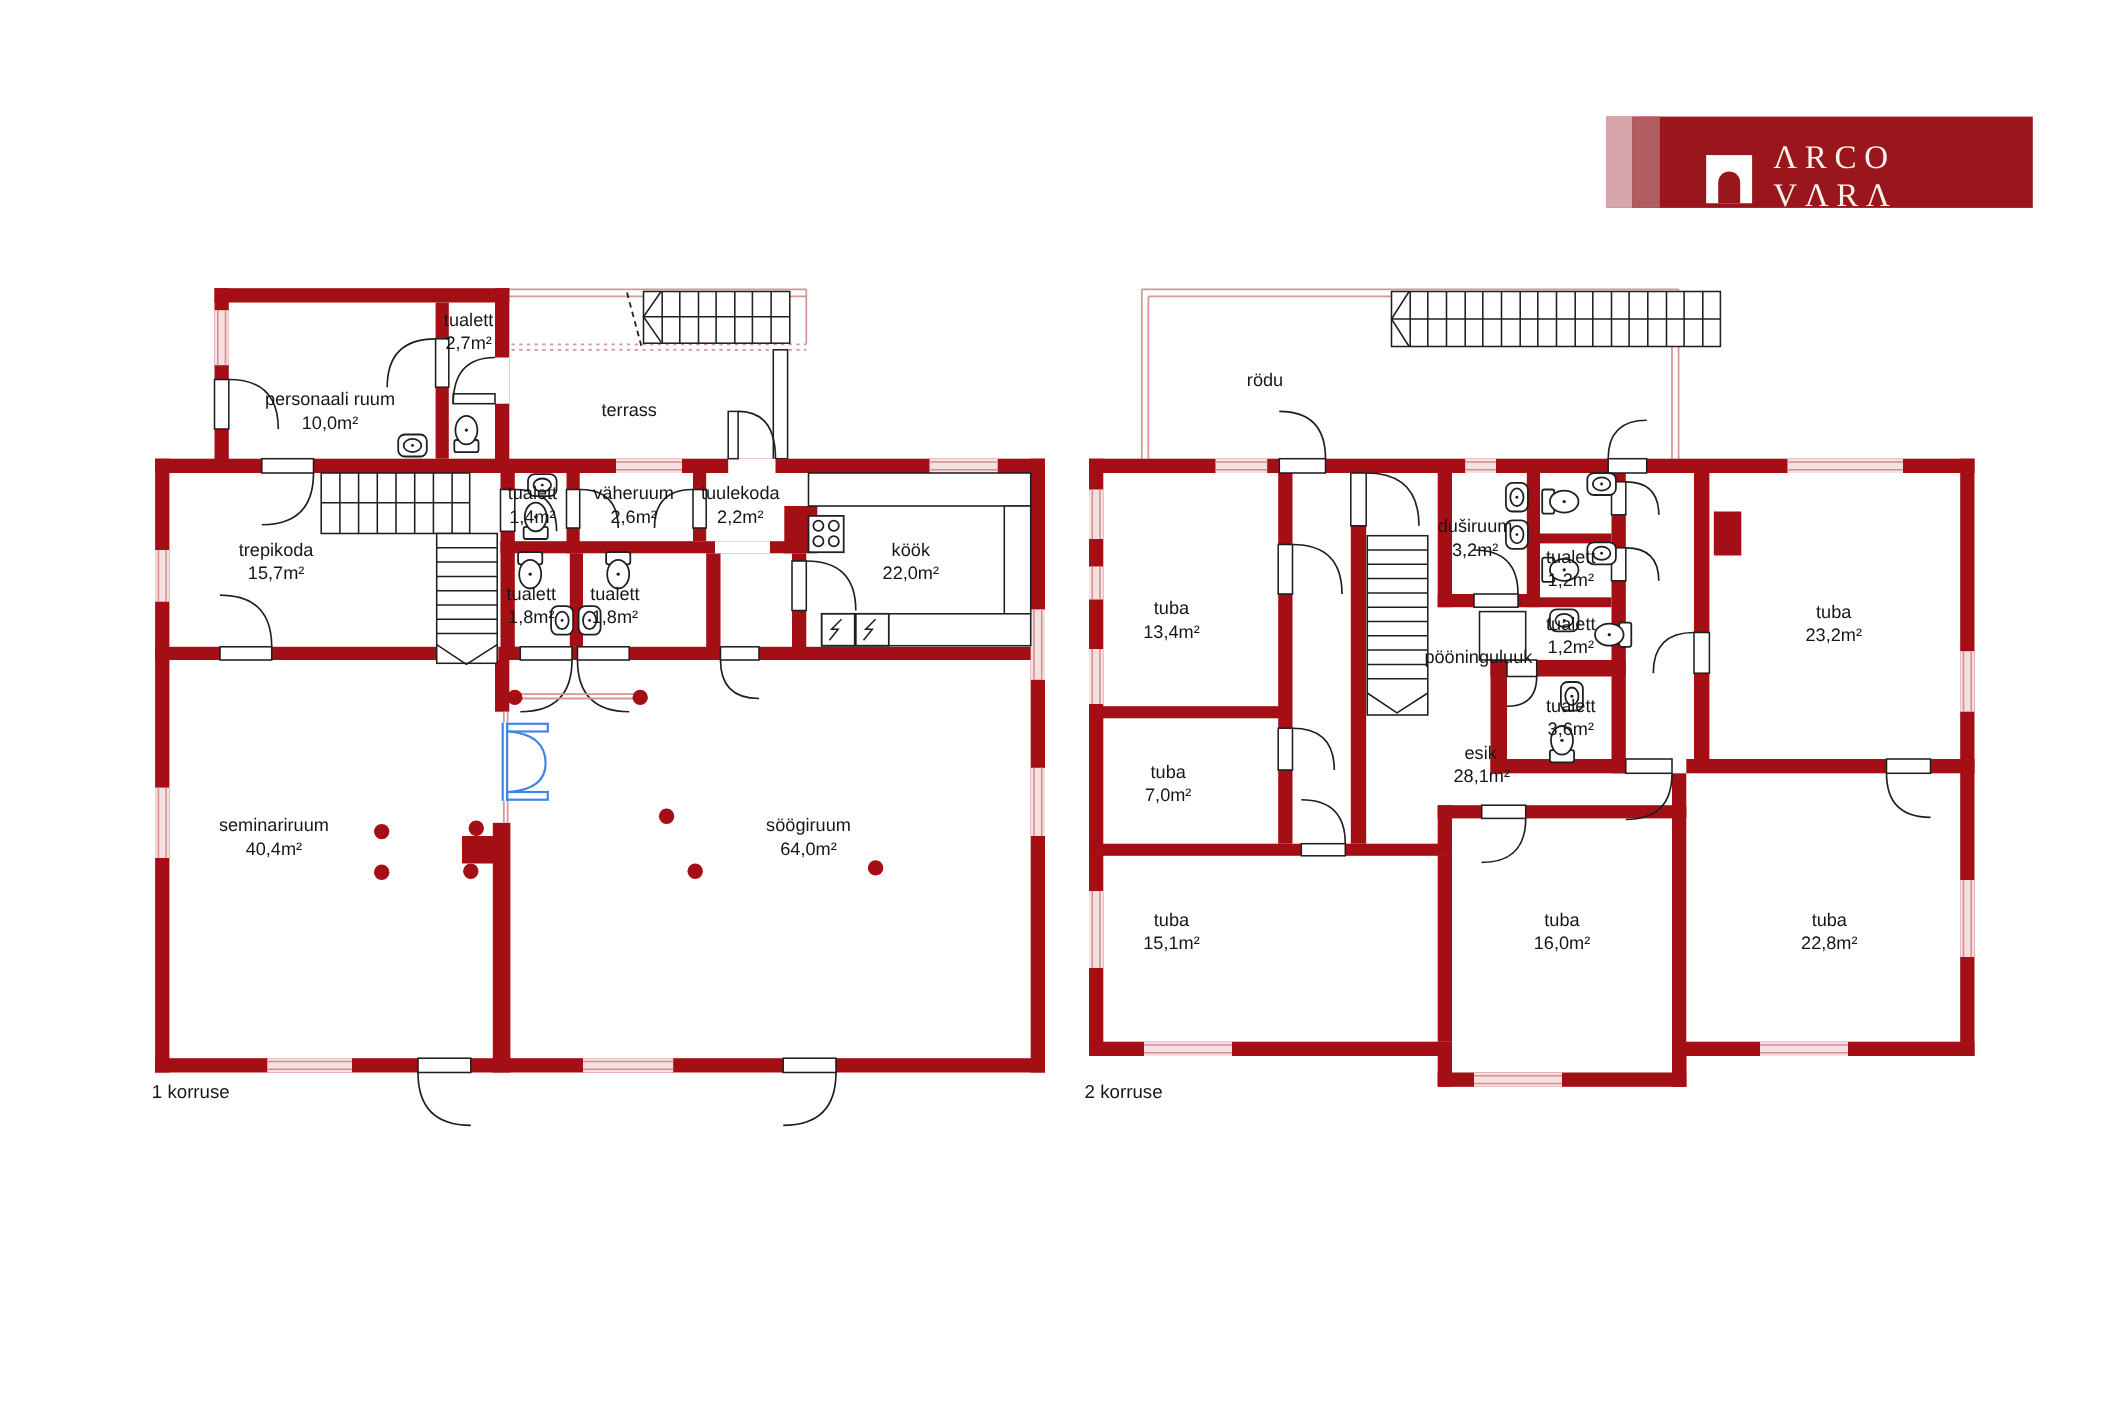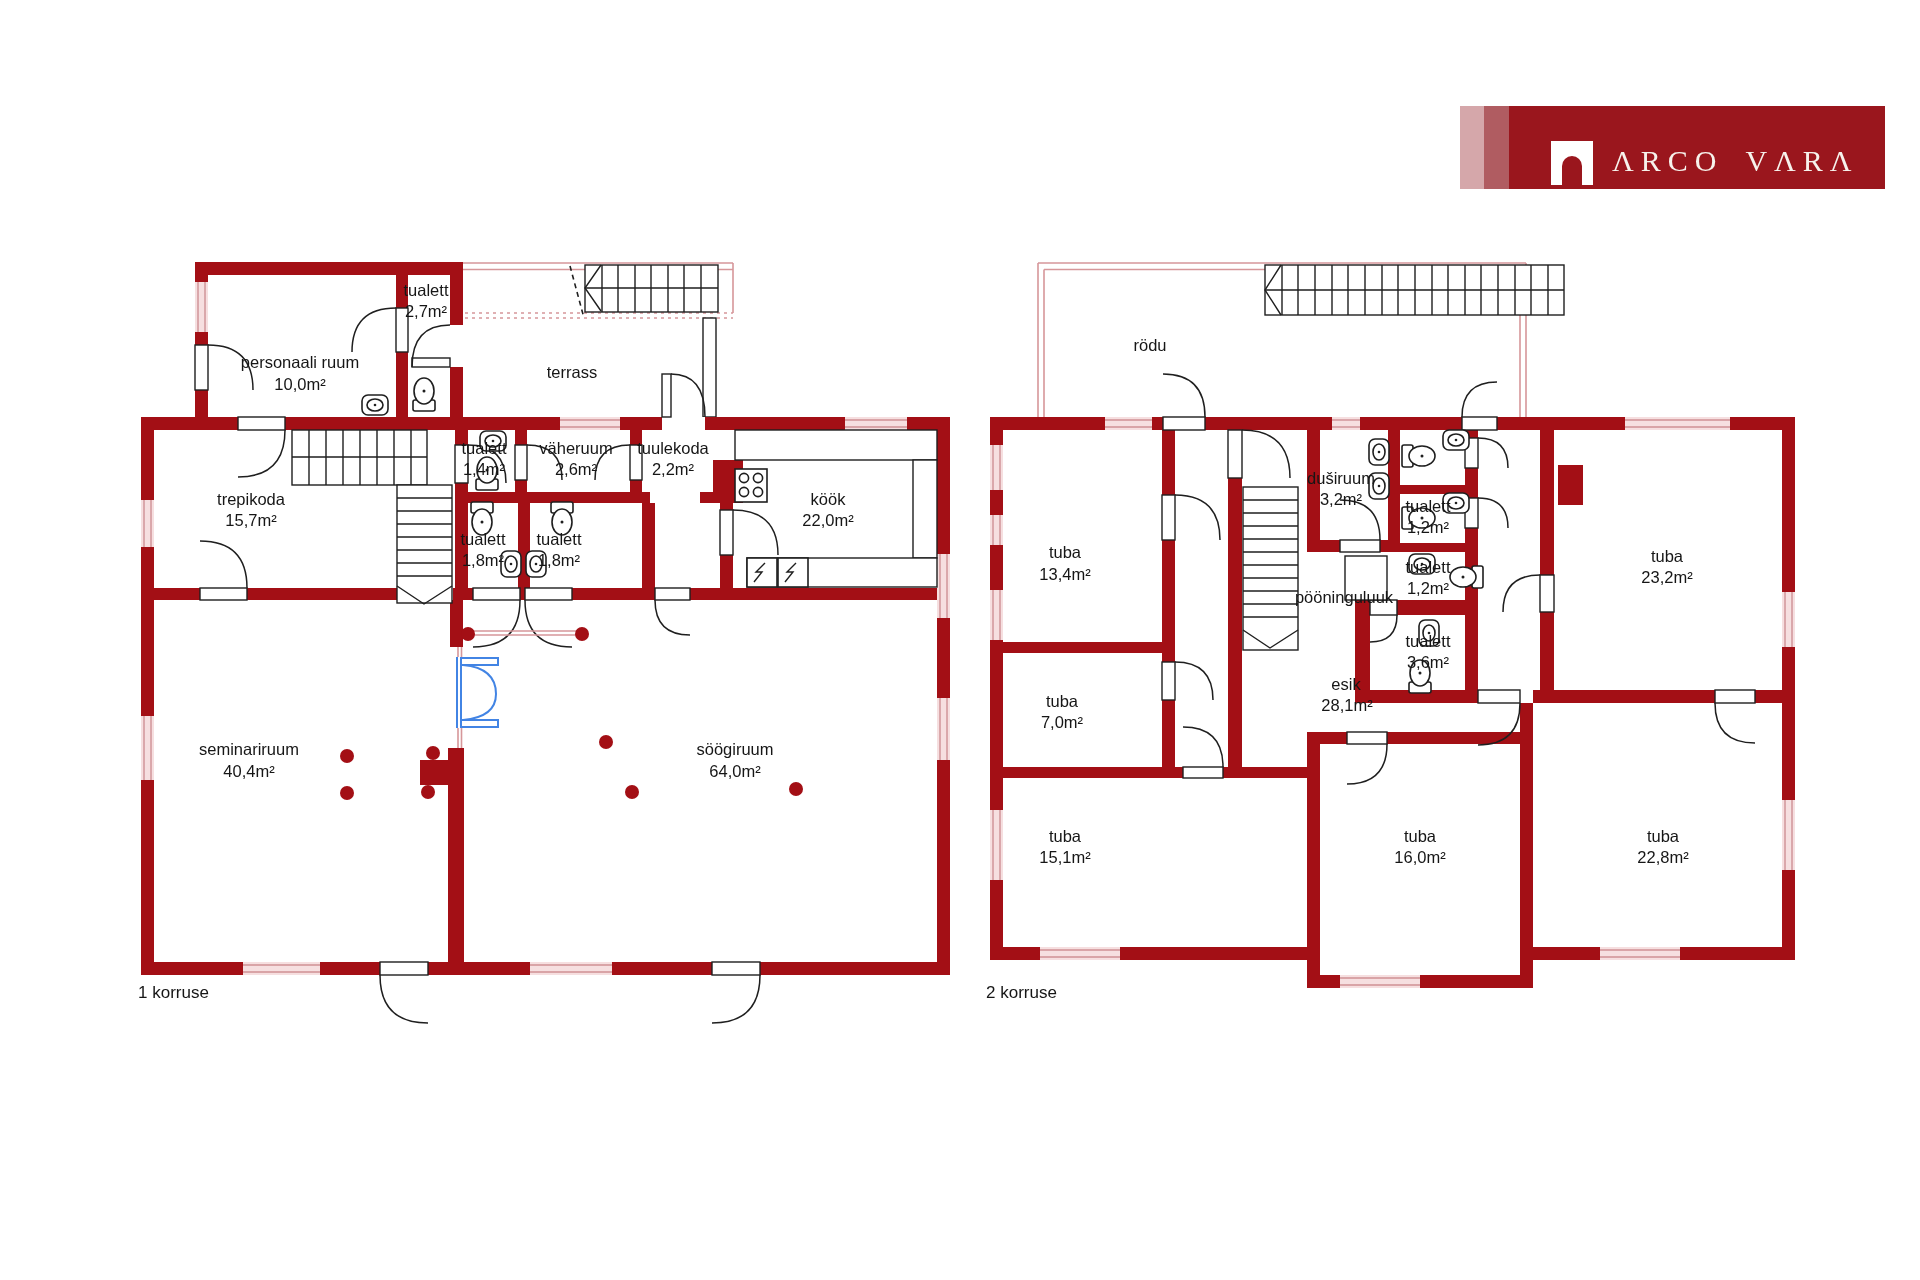--- a/index.html
+++ b/index.html
@@ -1,19 +1,19 @@
 <!DOCTYPE html>
 <html><head>
 <meta charset="utf-8">
 <style>
   html,body{margin:0;padding:0;background:#ffffff;}
   .page{position:relative;width:1920px;height:1280px;background:#ffffff;overflow:hidden;
         font-family:"Liberation Sans",sans-serif;}
   
-  .banner{position:absolute;left:1460px;top:106px;width:425px;height:83px;background:#9a161d;}
+  .banner{position:absolute;left:1460px;top:106px;width:388px;height:83px;background:#9a161d;}
   .stripe-light{position:absolute;left:0;top:0;width:24px;height:83px;background:#d5a7aa;}
   .stripe-medium{position:absolute;left:24px;top:0;width:25px;height:83px;background:#b05c61;}
   .brand-mark{position:absolute;left:91px;top:35px;width:42px;height:44px;}
   .brand-text{position:absolute;left:152px;top:0;height:83px;display:flex;align-items:center;
       color:#f7f2ec;font-family:"Liberation Serif",serif;font-size:30px;
       letter-spacing:7px;word-spacing:8px;padding-top:26px;box-sizing:border-box;}
   
   .wall{fill:#a30f15;}
   .gap{fill:#ffffff;}
   .win{fill:#f6dfe0;}

